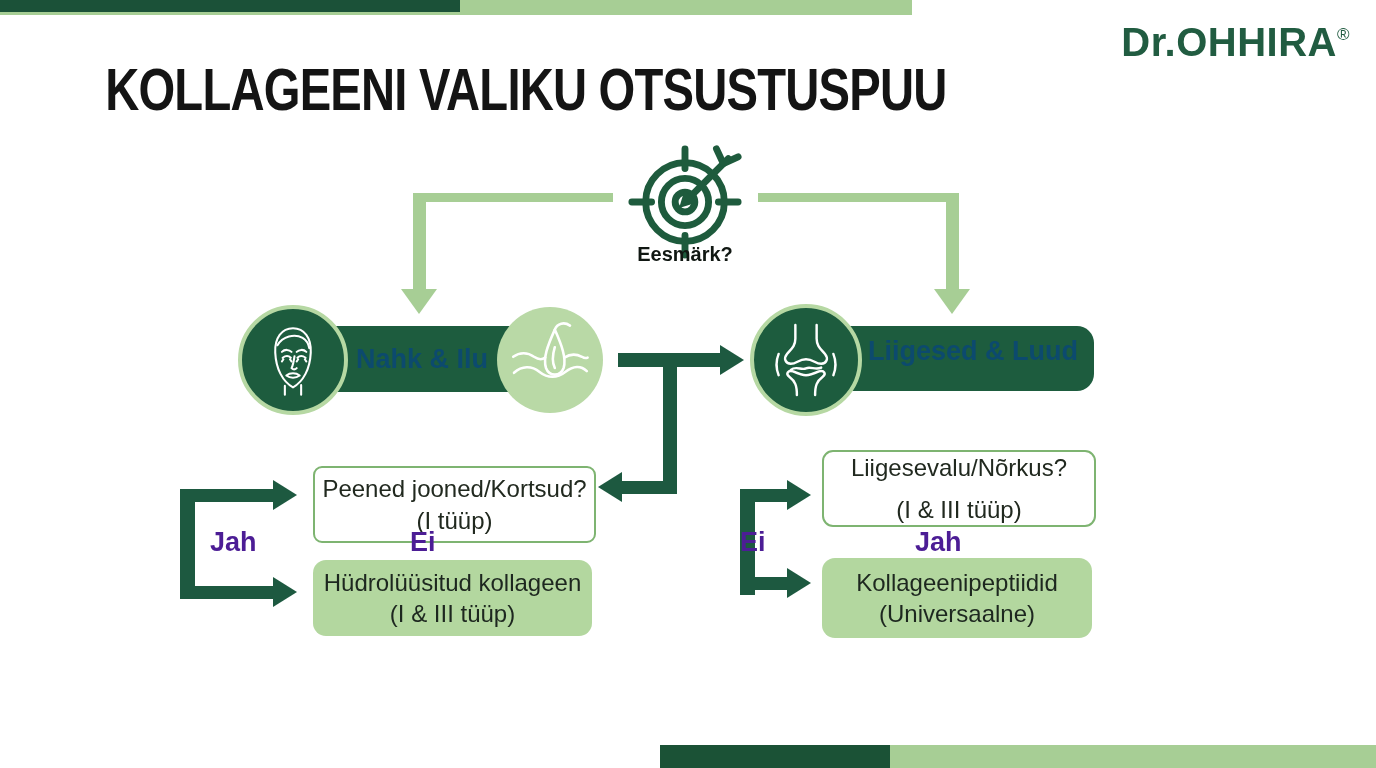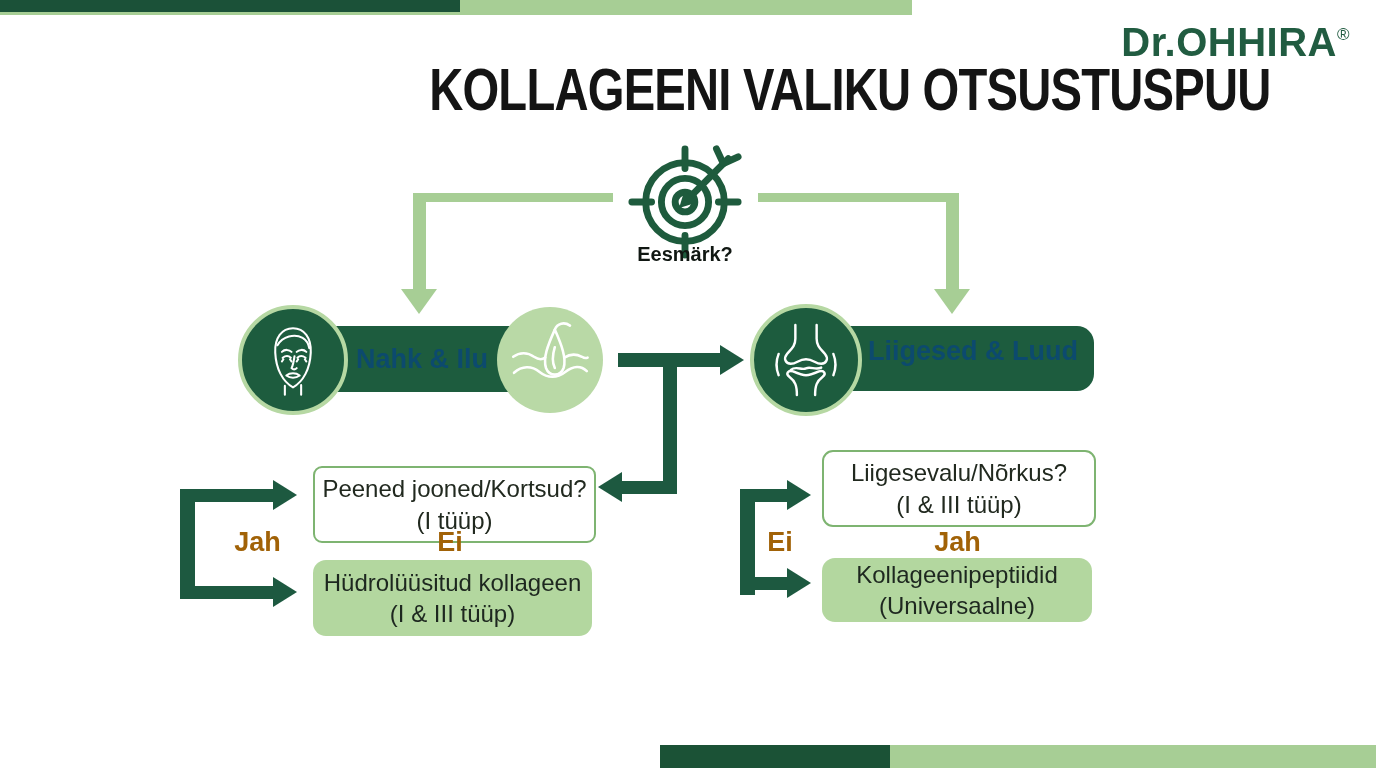--- a/index.html
+++ b/index.html
@@ -9,21 +9,21 @@
   }
   .abs{position:absolute;}
 
   
   .topbar-light{left:0;top:0;width:912px;height:15px;background:#a7ce95;}
   .topbar-dark{left:0;top:0;width:460px;height:12px;background:#1b5138;}
   .botbar-dark{left:660px;top:745px;width:230px;height:23px;background:#1b5236;}
   .botbar-light{left:890px;top:745px;width:486px;height:23px;background:#a7ce95;}
 
   
-  .title-wrap{left:0;top:56px;width:1376px;text-align:right;}
+  .title-wrap{left:0;top:56px;width:1376px;text-align:left;}
   .title-text{
     display:inline-block;transform:scaleX(0.80);transform-origin:50% 50%;
     font-size:59px;font-weight:bold;letter-spacing:-1px;color:#141414;white-space:nowrap;
   }
   .logo{right:26px;top:20px;font-size:40px;font-weight:600;color:#215c41;letter-spacing:0.5px;}
   .logo .reg{font-size:17px;vertical-align:16px;font-weight:400;}
 
   
   .root-label{left:560px;top:243px;width:250px;text-align:center;font-size:20px;font-weight:bold;color:#101712;}
 
@@ -44,21 +44,21 @@
   .circ-dark{background:#1d5c3e;border:4px solid #b6d8a3;}
   .circ-light{background:#b9d9a6;}
 
   
   .qbox{position:absolute;background:#ffffff;border:2px solid #7eb471;border-radius:11px;
     display:flex;flex-direction:column;align-items:center;justify-content:center;
     font-size:24px;line-height:1.3;color:#21291f;text-align:center;}
   .rbox{position:absolute;background:#b3d79f;border-radius:13px;
     display:flex;flex-direction:column;align-items:center;justify-content:center;
     font-size:24px;line-height:1.3;color:#1d271f;text-align:center;}
-  .yn{position:absolute;font-size:27px;font-weight:bold;color:#a16207;text-align:center;}
+  .yn{position:absolute;font-size:27px;font-weight:bold;color:#4c1d95;}
 </style>
 </head>
 <body>
 
 <div class="stage">
 
   <div class="abs topbar-light"></div>
   <div class="abs topbar-dark"></div>
   <div class="abs botbar-dark"></div>
   <div class="abs botbar-light"></div>
@@ -168,25 +168,25 @@
   </div>
 
   <div>
     <div class="seg dg" style="left:740px;top:489px;width:15px;height:106px;"></div>
     <div class="seg dg" style="left:755px;top:489px;width:32px;height:13px;"></div>
     <div class="tri tri-right-dg" style="left:787px;top:480px;"></div>
     <div class="seg dg" style="left:755px;top:577px;width:32px;height:13px;"></div>
     <div class="tri tri-right-dg" style="left:787px;top:568px;"></div>
   </div>
 
-  <div class="qbox" style="left:822px;top:450px;width:270px;height:73px;">
+  <div class="qbox" style="left:822px;top:450px;width:270px;height:73px;justify-content:space-between;">
     <span>Liigesevalu/Nõrkus?</span>
     <span>(I &amp; III tüüp)</span>
   </div>
   <div class="yn" style="left:740px;top:527px;width:80px;">Ei</div>
   <div class="yn" style="left:915px;top:527px;width:85px;">Jah</div>
 
-  <div class="rbox" style="left:822px;top:558px;width:270px;height:64px;">
+  <div class="rbox" style="left:822px;top:558px;width:270px;height:80px;">
     <span>Kollageenipeptiidid</span>
     <span>(Universaalne)</span>
   </div>
 
 </div>
 
 </body></html>

